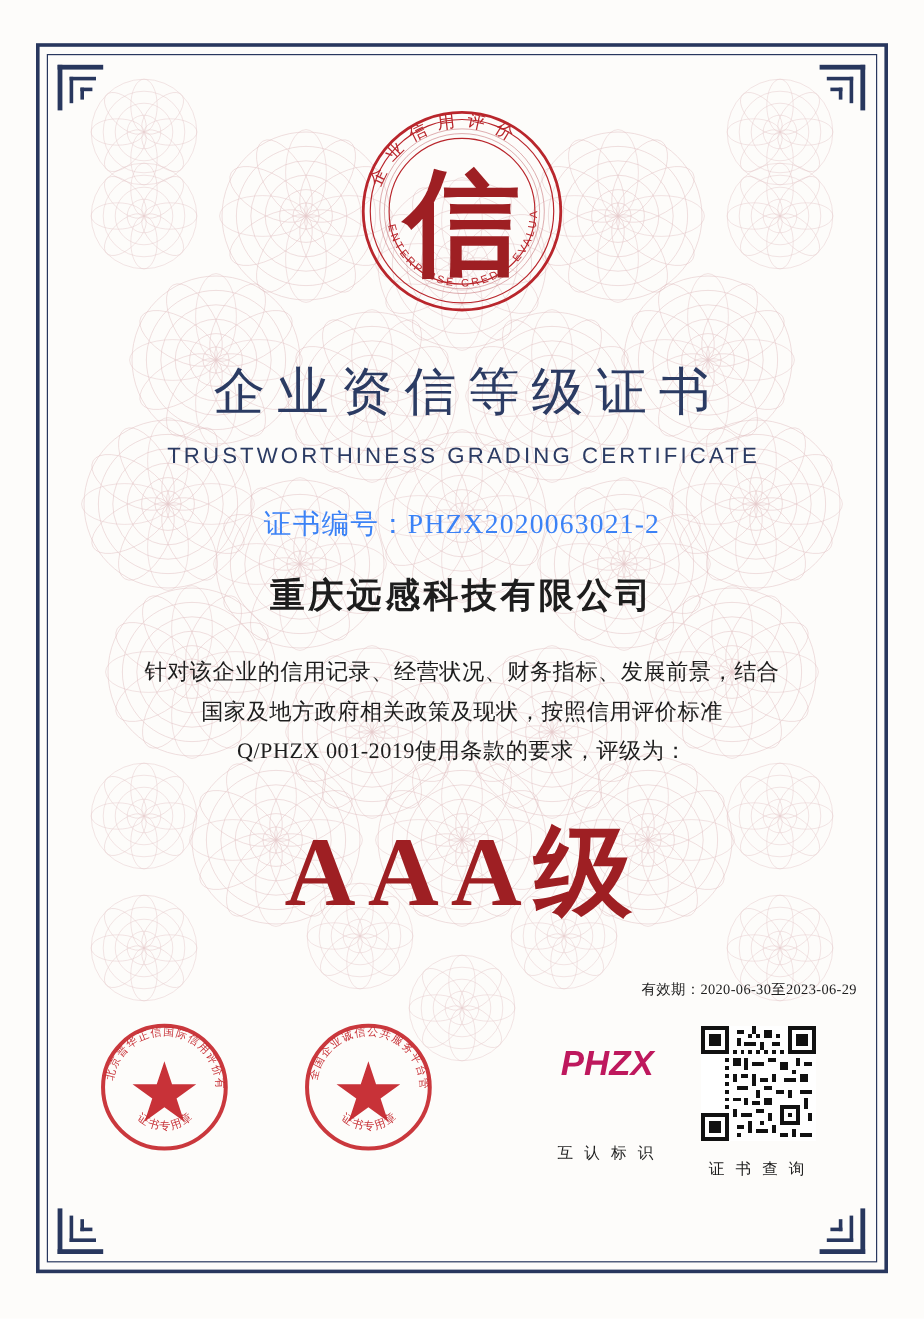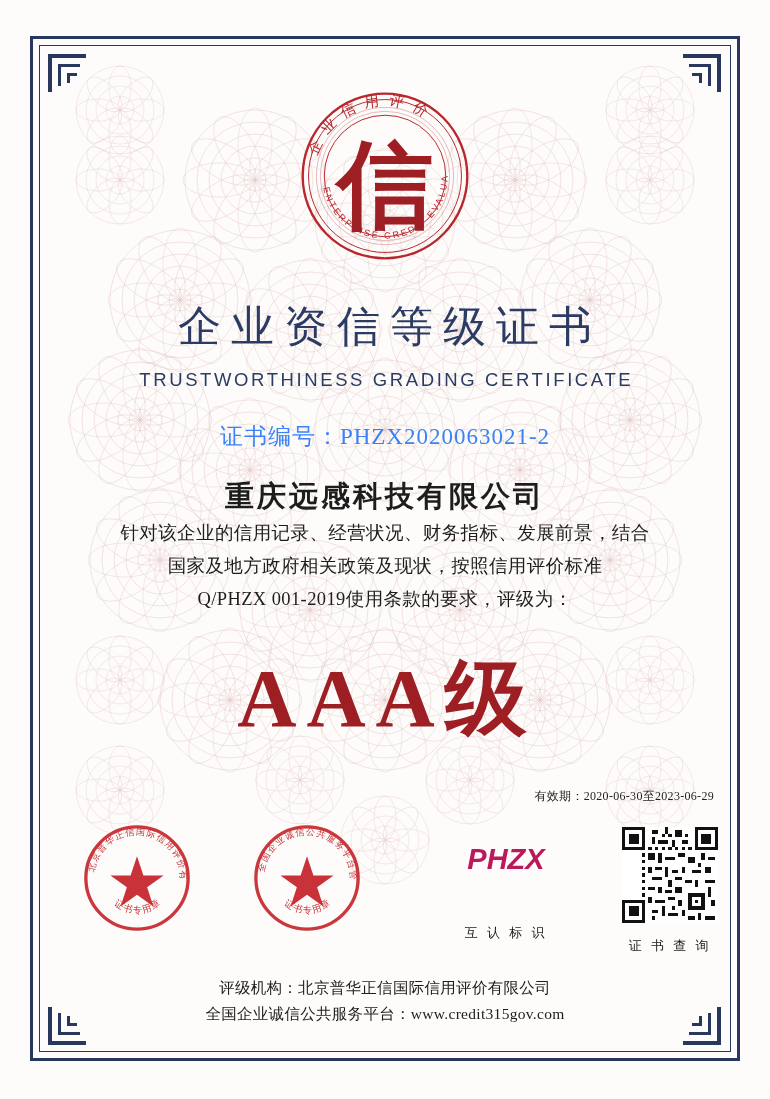--- a/index.html
+++ b/index.html
@@ -114,20 +114,21 @@
     color: #1d1d1d;
     letter-spacing: 3px;
     margin-top: 25px;
   }
 
   .body-text {
     font-family: "Liberation Serif", serif;
     font-size: 18.5px;
     line-height: 33px;
     color: #1d1d1d;
+    margin-top: 28px;
     letter-spacing: .4px;
   }
   .body-text div { white-space: nowrap; }
 
   .grade {
     font-family: Liberation Serif, serif;
     font-weight: bold;
     font-size: 82px;
     color: #9e1f23;
     letter-spacing: 6px;
@@ -178,21 +179,21 @@
   }
   .cap {
     font-family: "Liberation Serif", serif;
     font-size: 13px;
     color: #1d1d1d;
     letter-spacing: 3px;
     margin-top: 48px;
   }
   .qr-wrap {
     position: absolute;
-    left: 550px;
+    left: 512px;
     top: 10px;
     width: 128px;
     text-align: center;
   }
   .qr {
     width: 96px; height: 96px;
     margin: 0 auto;
     display: block;
   }
   .qr-cap {
@@ -509,19 +510,15 @@
             <rect x="9" y="27" width="1" height="1"></rect>
               <rect x="15" y="24" width="1" height="1"></rect>
             <rect x="20" y="16" width="1" height="1"></rect>
               <rect x="23" y="11" width="1" height="1"></rect>
           </g>
         </svg>
         <div class="qr-cap">证 书 查 询</div>
       </div>
     </div>
 
-    <div class="footer">
-      <div>评级机构：北京普华正信国际信用评价有限公司</div>
-      <div>全国企业诚信公共服务平台：www.credit315gov.com</div>
-    </div>
 
   </div>
 </div>
 
 </body></html>

